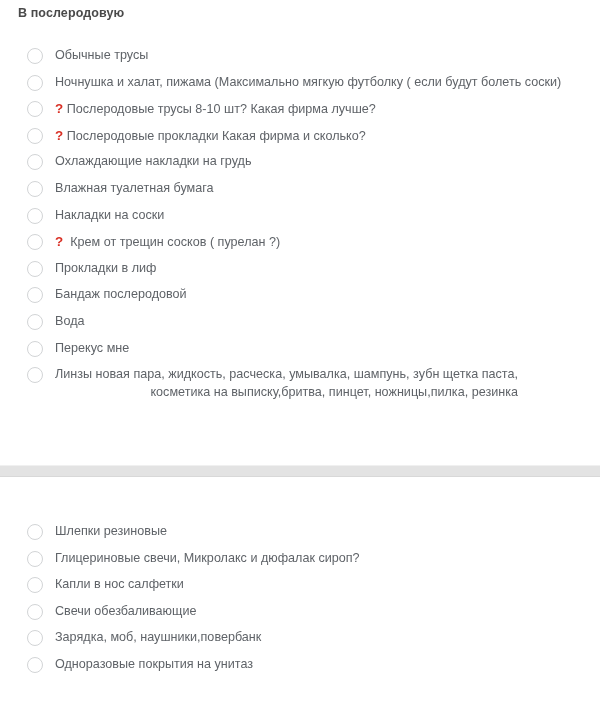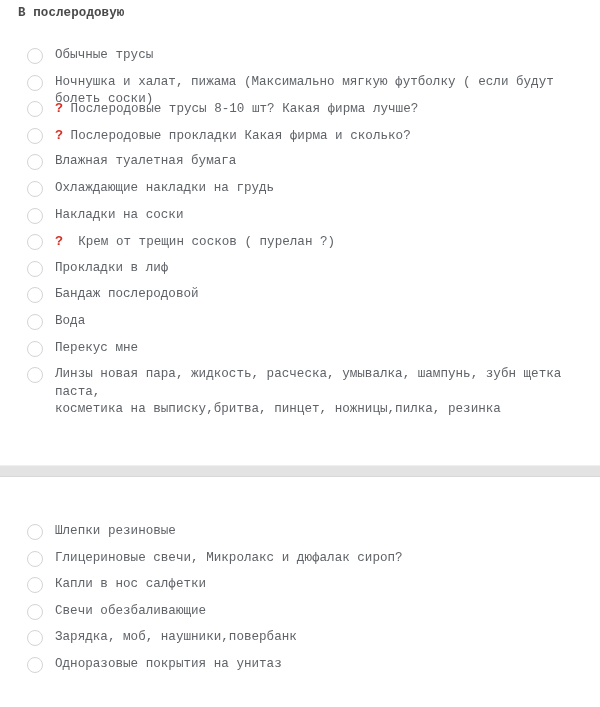--- a/index.html
+++ b/index.html
@@ -13,21 +13,20 @@
     overflow: hidden;
     font-family: "Liberation Sans", "DejaVu Sans", sans-serif;
     -webkit-font-smoothing: antialiased;
   }
 
   .page {
     position: relative;
     width: 600px;
     height: 707px;
     background: #ffffff;
-    font-family: Liberation Mono, monospace;
   }
 
   
   .section-title {
     position: absolute;
     left: 18px;
     top: 5px;
     font-size: 12.5px;
     font-weight: bold;
     color: #4a4a4a;
@@ -44,20 +43,21 @@
   }
   #list-top  { top: 44px; }
   #list-bottom { top: 520px; }
 
   .row {
     display: flex;
     align-items: flex-start;
     height: 26.6px;
     padding-left: 27px;
     box-sizing: border-box;
+    text-align: right;
   }
   .row.tall { height: 40px; }
 
   .radio {
     flex: 0 0 auto;
     width: 16px;
     height: 16px;
     border: 1.4px solid #d2d4d6;
     border-radius: 50%;
     background: #ffffff;
@@ -116,25 +116,25 @@
       <div class="row">
         <span class="radio"></span>
         <span class="row-label"><span class="qmark">?</span> Послеродовые трусы 8-10 шт? Какая фирма лучше?</span>
       </div>
       <div class="row">
         <span class="radio"></span>
         <span class="row-label"><span class="qmark">?</span> Послеродовые прокладки Какая фирма и сколько?</span>
       </div>
       <div class="row">
         <span class="radio"></span>
-        <span class="row-label">Влажная туалетная бумага</span>
+        <span class="row-label">Охлаждающие накладки на грудь</span>
       </div>
       <div class="row">
         <span class="radio"></span>
-        <span class="row-label">Охлаждающие накладки на грудь</span>
+        <span class="row-label">Влажная туалетная бумага</span>
       </div>
       <div class="row">
         <span class="radio"></span>
         <span class="row-label">Накладки на соски</span>
       </div>
       <div class="row">
         <span class="radio"></span>
         <span class="row-label"><span class="qmark">?</span>  Крем от трещин сосков ( пурелан ?)</span>
       </div>
       <div class="row">

